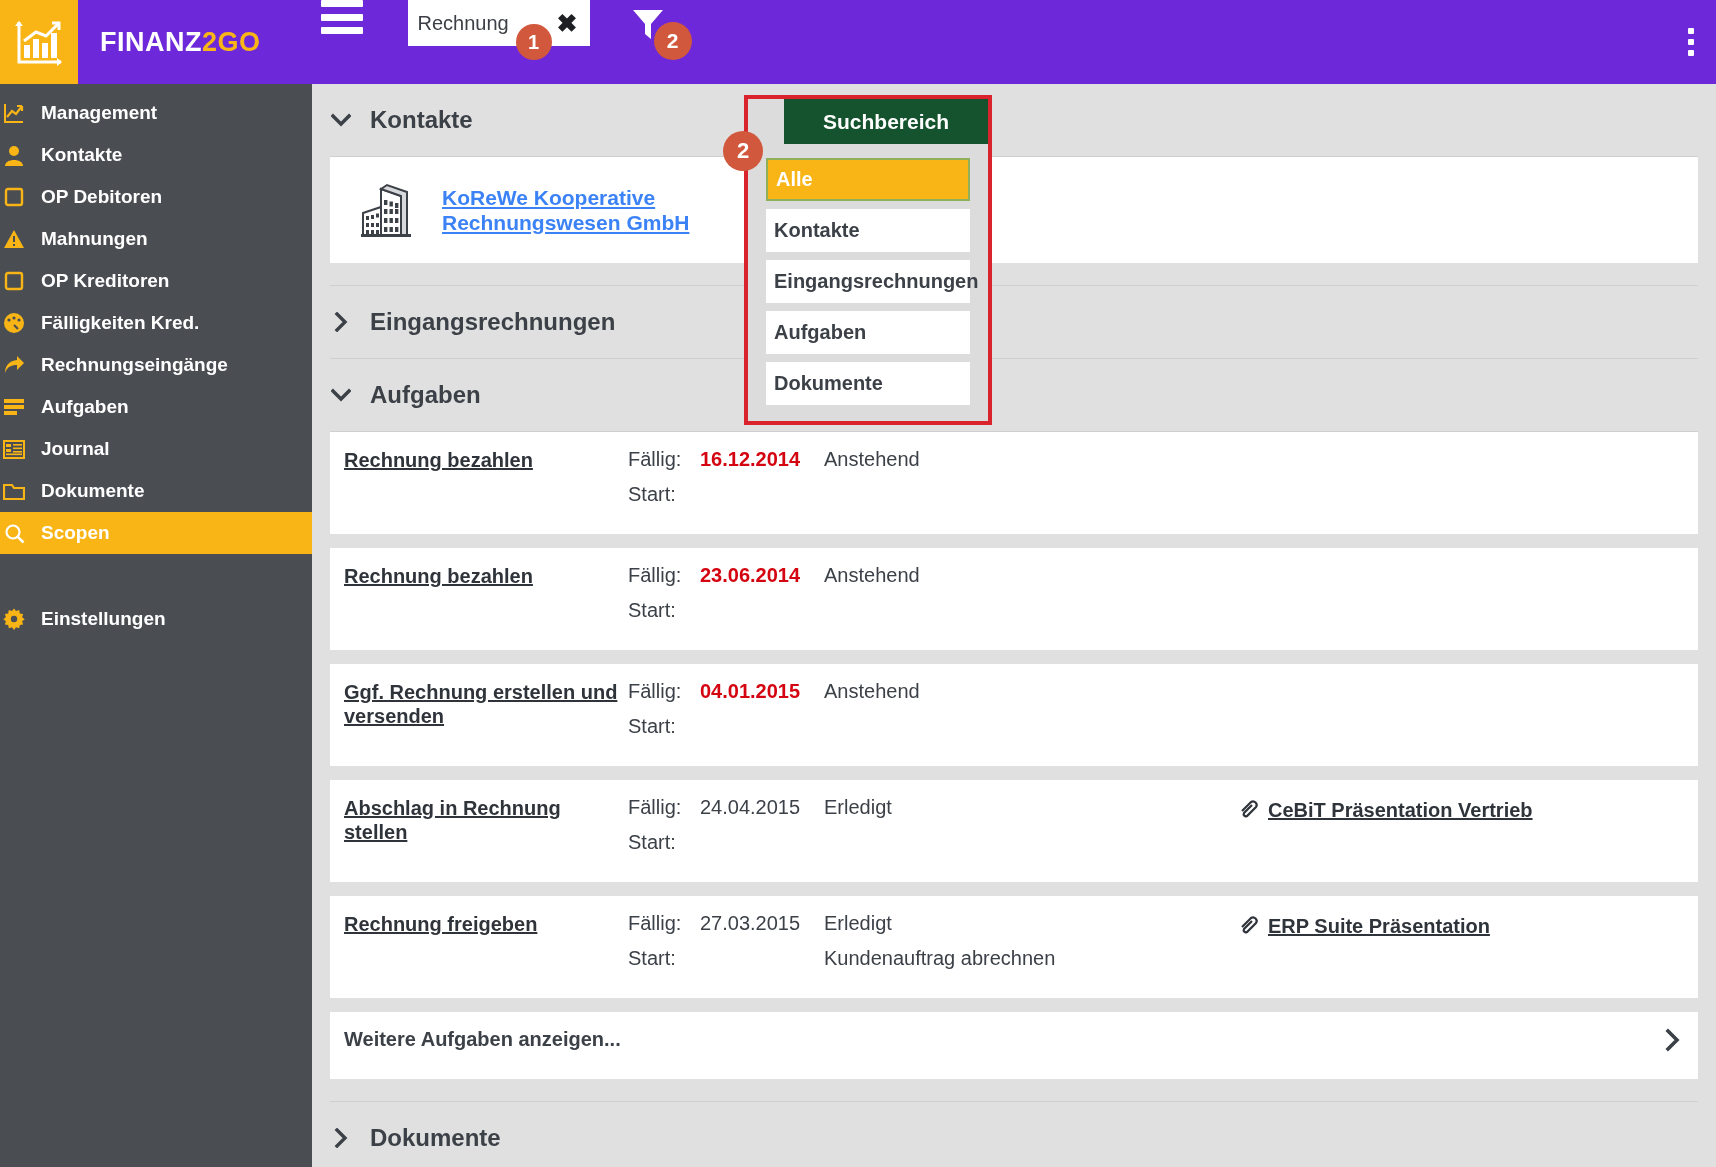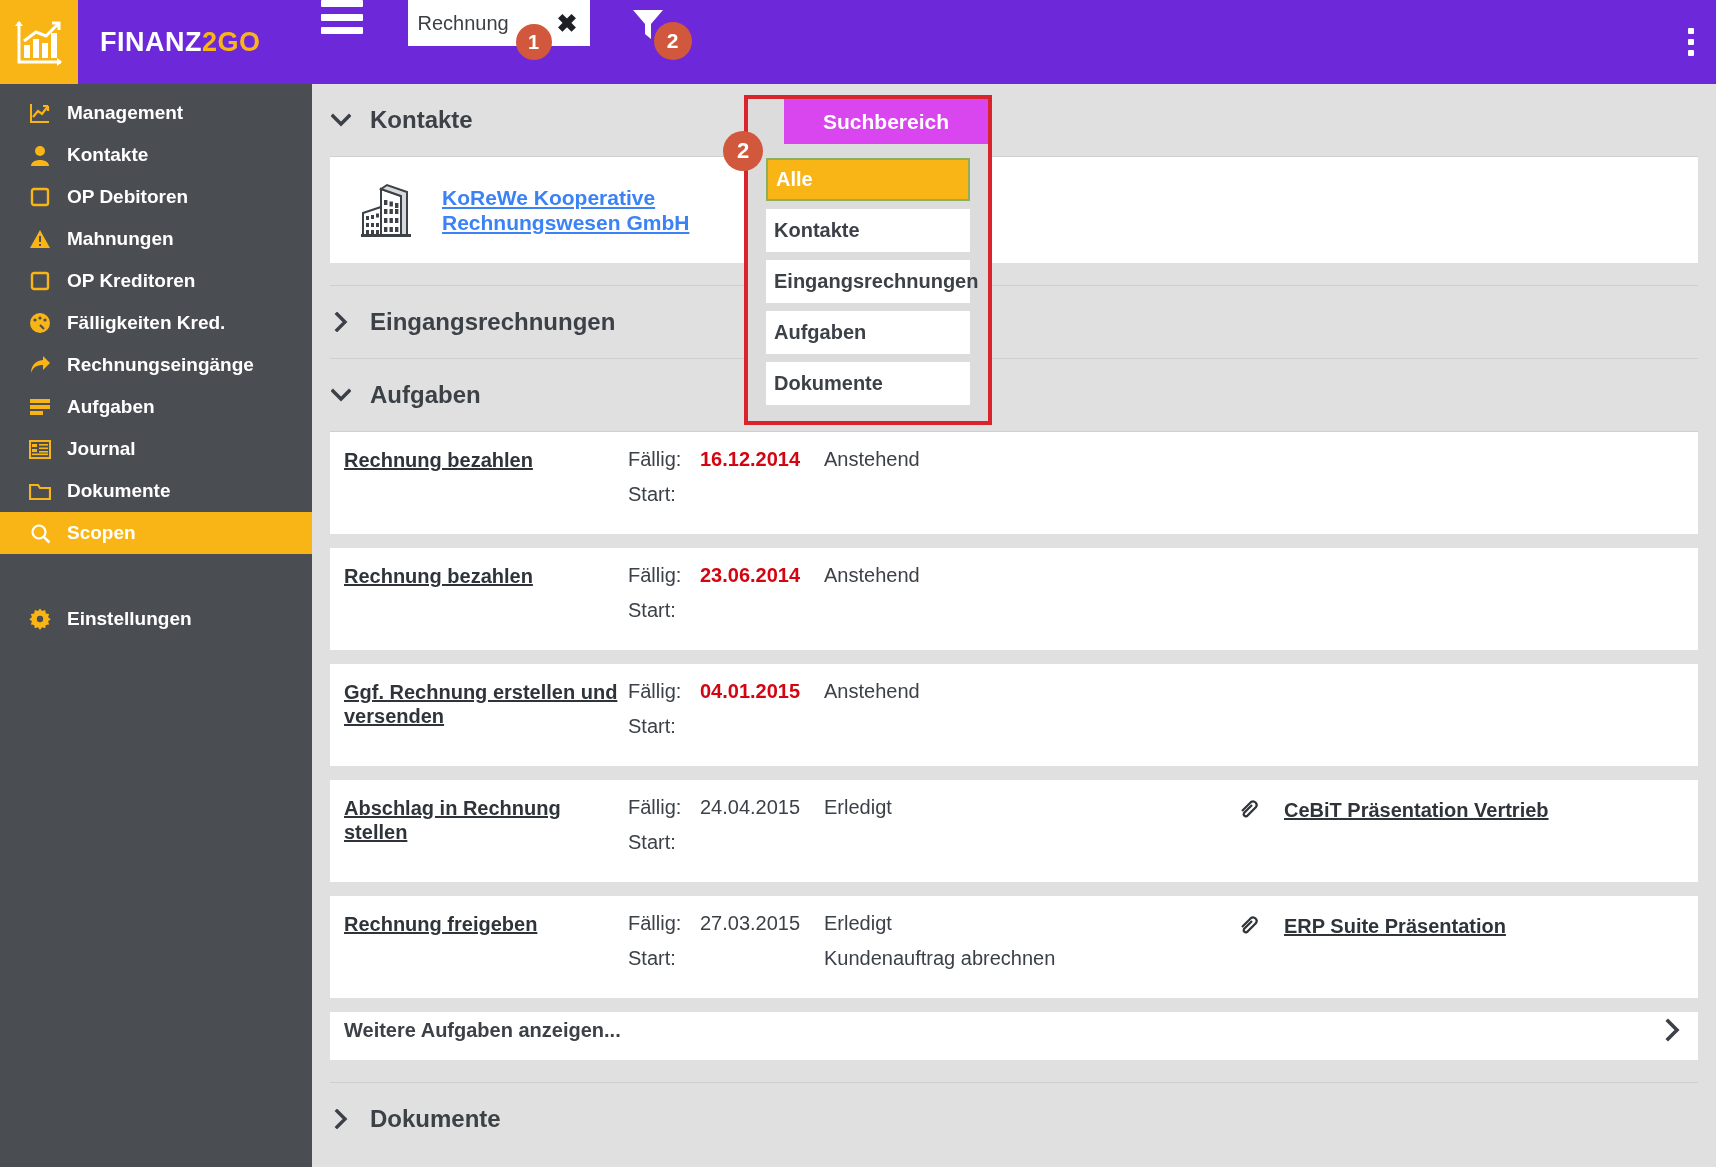--- a/index.html
+++ b/index.html
@@ -59,21 +59,21 @@
   .badge-1 { width: 36px; height: 36px; font-size: 20px; left: 108px; top: 24px; }
   .badge-2-top { width: 38px; height: 38px; font-size: 21px; left: 29px; top: 22px; }
 
   
   .body-row { display: flex; flex: 1 1 auto; min-height: 0; }
 
   
   .sidebar { width: 312px; flex: 0 0 312px; background: #4a4d52; padding-top: 8px;
      position: relative; z-index: 20; }
   .nav-item {
-    display: flex; align-items: center; height: 42px; padding-left: 27px;
+    display: flex; align-items: center; height: 42px; padding-left: 1px;
     color: #ffffff; font-size: 19px; font-weight: bold; cursor: pointer; gap: 14px;
   }
   .nav-item .ic { width: 26px; display: flex; align-items: center; justify-content: center;
      color: #f9b515; flex: 0 0 26px; }
   .nav-item.active { background: #f9b515; }
   .nav-sep { height: 44px; }
 
   
   .main { flex: 1 1 auto; background: #e0e0e0; position: relative; overflow: hidden; }
   .section-head {
@@ -105,45 +105,45 @@
   }
   .t-meta { flex: 0 0 auto; }
   .t-line { display: flex; align-items: baseline; height: 35px; }
   .t-lbl { width: 72px; flex: 0 0 72px; font-size: 20px; color: #3c4148; }
   .t-date { width: 110px; flex: 0 0 110px; font-size: 20px; font-weight: bold; }
   .t-date.overdue { color: #d40511; }
   .t-date.normal { color: #3c4148; font-weight: normal; }
   .t-status { font-size: 20px; color: #3c4148; white-space: nowrap; padding-left: 14px;}
   .t-attach {
     margin-left: auto; margin-right: 0; width: 460px; flex: 0 0 460px;
-    display: flex; align-items: flex-start; gap: 24px; padding-top: 2px;
+    display: flex; align-items: flex-start; gap: 8px; padding-top: 2px;
   }
   .t-attach-text {
     font-size: 20px; font-weight: bold; color: #2f343b; text-decoration: underline;
     line-height: 1.2; cursor: pointer;
   }
   .more-row {
     background: #ffffff; margin: 0 18px; display: flex; align-items: center;
-    height: 48px; padding: 0 18px 12px 14px; cursor: pointer;
+    height: 67px; padding: 0 18px 12px 14px; cursor: pointer;
   }
   .more-label { font-size: 20px; font-weight: bold; color: #3c4148; }
   .more-chev { margin-left: auto; color: #3c4148; }
 
   
   .dropdown-outline {
     position: absolute; left: 744px; top: 95px; width: 248px; height: 330px;
     border: 4px solid #d9232d; z-index: 25;
   }
   .dropdown {
     position: absolute; left: 748px; top: 99px; width: 240px; height: 322px;
     background: #dcdcdc; z-index: 26; display: flex; flex-direction: column;
     padding: 0 0 8px 0;
   }
   .dd-header {
-    background: #d946ef; color: #ffffff; font-size: 21px; font-weight: bold;
+    background: #14532d; color: #ffffff; font-size: 21px; font-weight: bold;
     height: 45px; display: flex; align-items: center; justify-content: center; margin-left: 36px;
   }
   .dd-list { padding: 0 18px; display: flex; flex-direction: column; gap: 8px; margin-top: 14px; }
   .dd-item {
     background: #ffffff; height: 43px; display: flex; align-items: center;
     padding-left: 8px; font-size: 20px; font-weight: bold; color: #3c4148; cursor: pointer;
   }
   .dd-item.selected { background: #f9b515; color: #ffffff; border: 2px solid #8fb05a; }
   .badge-2-dd { width: 40px; height: 40px; font-size: 22px; left: 723px; top: 131px; }
 

